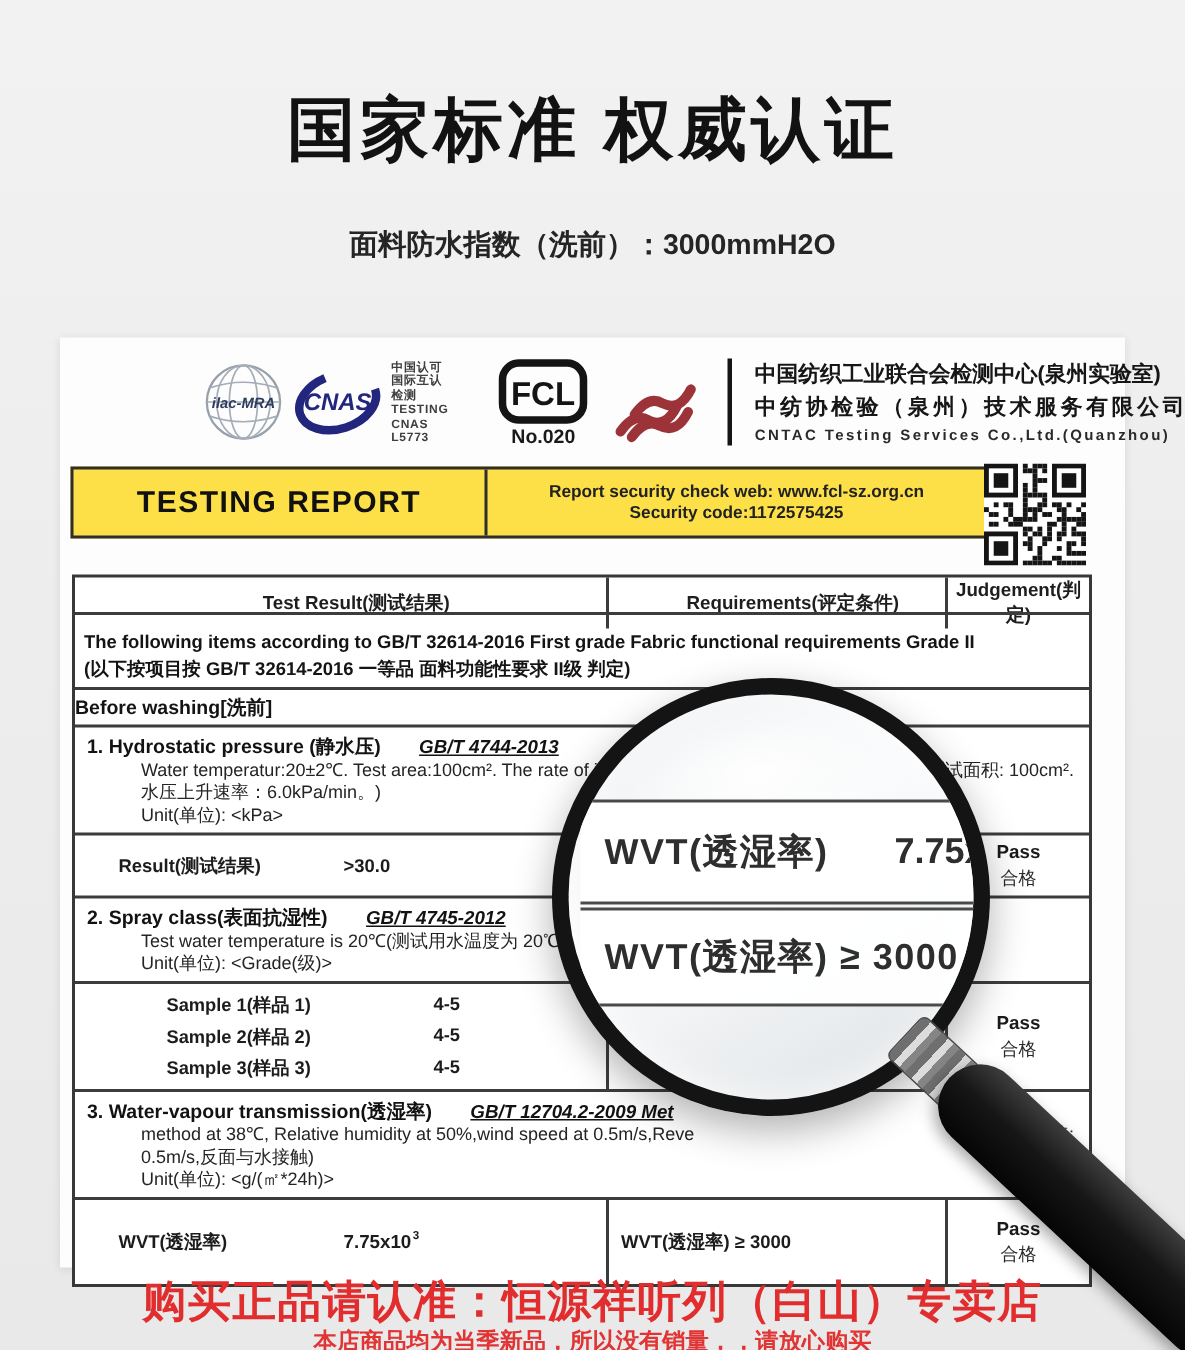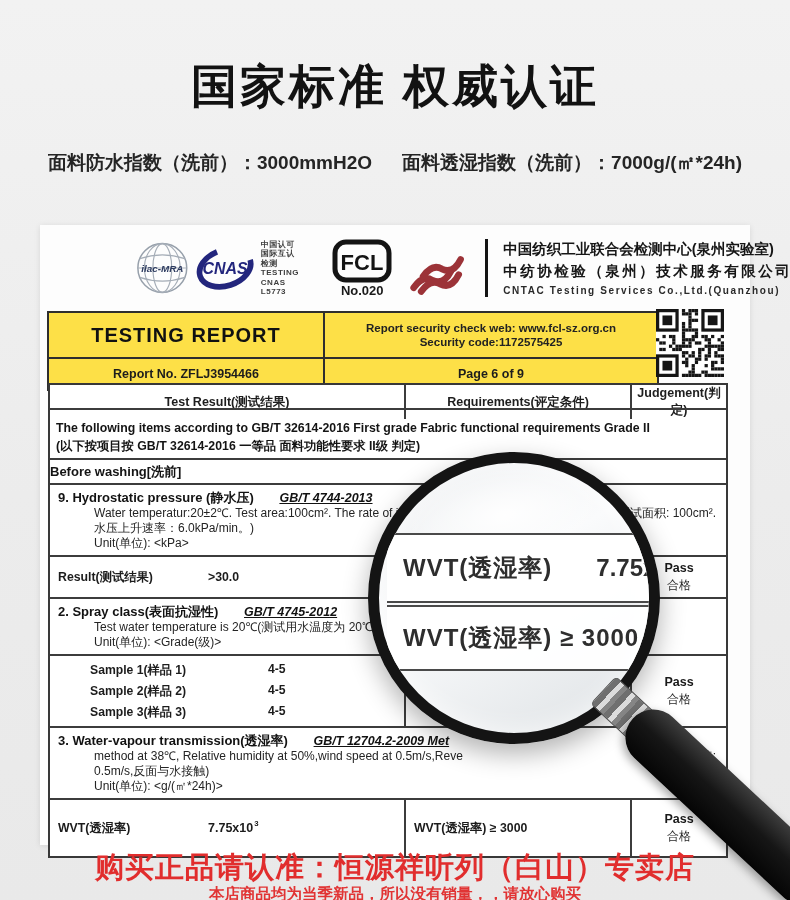--- a/index.html
+++ b/index.html
@@ -36,21 +36,21 @@
   .rt-sec{font-size:11.5px;font-weight:700;color:#222;line-height:14px;}
   .rt-r1{height:44px;}
   .rt-r2{height:30px;}
   .rt-small{font-size:12.5px;font-weight:700;color:#1d1d1d;}
   .qr{position:absolute;left:616px;top:84px;width:68px;height:68px;background:#fff;}
   
   .main-table{position:absolute;left:8px;top:158px;width:676px;border:2px solid #383838;background:#fff;font-size:12px;}
   .row{position:relative;}
   .row + .row{border-top:2px solid #3c3c3c;}
   .tr3{display:grid;grid-template-columns:356px 226px 1fr;}
-  .c1,.c2{border-right:2px solid #3c3c3c;}
+  .c1,.c2{border-right:2px solid #3c3c3c;padding-left:21px;}
   .cell{display:flex;align-items:center;}
   .cell-center{display:flex;align-items:center;justify-content:center;text-align:center;}
   .head-row{height:23px;font-weight:700;color:#1e1e1e;font-size:12.5px;}
   .grade-row{height:42px;padding:3px 6px;display:flex;flex-direction:column;justify-content:flex-end;gap:3px;}
   .grade-en{font-weight:700;font-size:12.3px;color:#141414;}
   .grade-cn{font-weight:700;font-size:12.3px;color:#141414;}
   .before-row{height:23px;display:flex;align-items:center;font-weight:700;font-size:13px;color:#141414;}
   .sec{padding:5px 0 4px 0;}
   .sec-title{padding-left:8px;font-weight:700;font-size:13px;color:#121212;line-height:16px;}
   .std{font-style:italic;text-decoration:underline;margin-left:22px;font-weight:700;font-size:12.5px;}
@@ -100,21 +100,20 @@
     color:#e13434;font-size:15.5px;font-weight:700;}
   svg text{font-family:"Liberation Sans",sans-serif;}
 </style>
 </head>
 <body>
 
 <div class="hero">
   <div class="hero-title">国家标准 权威认证</div>
   <div class="spec-line1">
     <span>面料防水指数（洗前）：3000mmH2O</span>
-    <span>面料透湿指数（洗前）：7000g/(㎡*24h)</span>
   </div>
 </div>
 
 <div class="cert">
 
   <div class="cert-header">
     <svg width="56" height="56" viewBox="0 0 56 56">
       <circle cx="28" cy="28" r="26" fill="none" stroke="#97a0ab" stroke-width="1.6"></circle>
       <ellipse cx="28" cy="28" rx="10" ry="26" fill="none" stroke="#a5adb7" stroke-width="1.2"></ellipse>
       <ellipse cx="28" cy="28" rx="19" ry="26" fill="none" stroke="#a5adb7" stroke-width="1.2"></ellipse>
@@ -156,24 +155,20 @@
     </div>
   </div>
 
   <div class="report-table">
     <div class="rt-row rt-r1">
       <div class="rt-cell rt-c1 rt-title">TESTING REPORT</div>
       <div class="rt-cell">
         <span class="rt-sec">Report security check web: www.fcl-sz.org.cn</span>
         <span class="rt-sec">Security code:1172575425</span>
       </div>
-    </div>
-    <div class="rt-row rt-r2">
-      <div class="rt-cell rt-c1 rt-small">Report No. ZFLJ3954466</div>
-      <div class="rt-cell rt-small">Page 6 of 9</div>
     </div>
   </div>
 
   <svg class="qr" viewBox="0 0 63 63">
       <rect x="24" y="0" width="3" height="3" fill="#151515"></rect>
       <rect x="30" y="0" width="3" height="3" fill="#151515"></rect>
       <rect x="33" y="0" width="3" height="3" fill="#151515"></rect>
       <rect x="36" y="0" width="3" height="3" fill="#151515"></rect>
       <rect x="24" y="3" width="3" height="3" fill="#151515"></rect>
       <rect x="27" y="3" width="3" height="3" fill="#151515"></rect>
@@ -316,21 +311,21 @@
 
     <div class="row grade-row">
       <div class="grade-en">The following items according to GB/T 32614-2016 First grade Fabric functional requirements Grade II</div>
       <div class="grade-cn">(以下按项目按 GB/T 32614-2016 一等品 面料功能性要求 II级 判定)</div>
     </div>
 
     <div class="row before-row">Before washing[洗前]</div>
 
     <div class="row sec">
       <div class="sec-title">
-        <span>9. Hydrostatic pressure (静水压)</span>
+        <span>1. Hydrostatic pressure (静水压)</span>
         <span class="std">GB/T 4744-2013</span>
       </div>
       <div class="dline dsplit">
         <span>Water temperatur:20±2℃. Test area:100cm². The rate of increase of wa</span>
         <span>0±2℃, 测试面积: 100cm².</span>
       </div>
       <div class="dline">水压上升速率：6.0kPa/min。)</div>
       <div class="dline">Unit(单位): &lt;kPa&gt;</div>
     </div>
 

